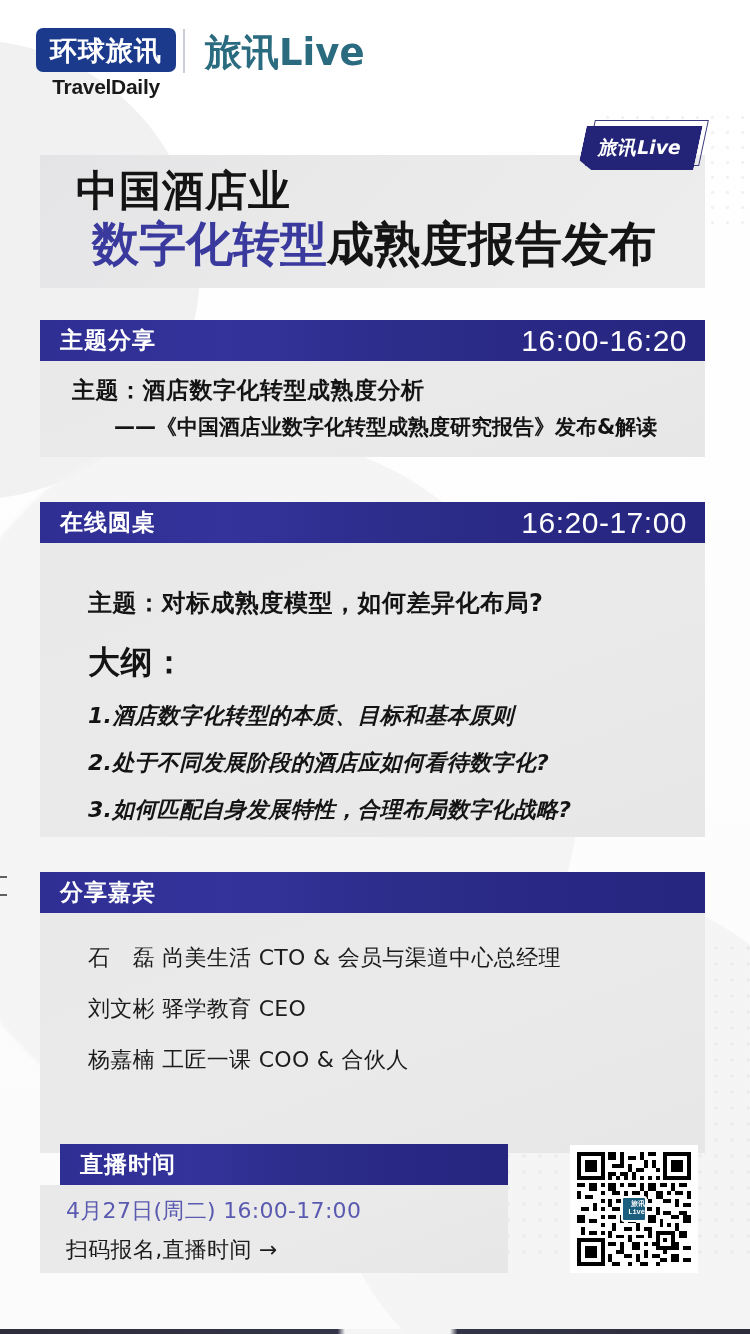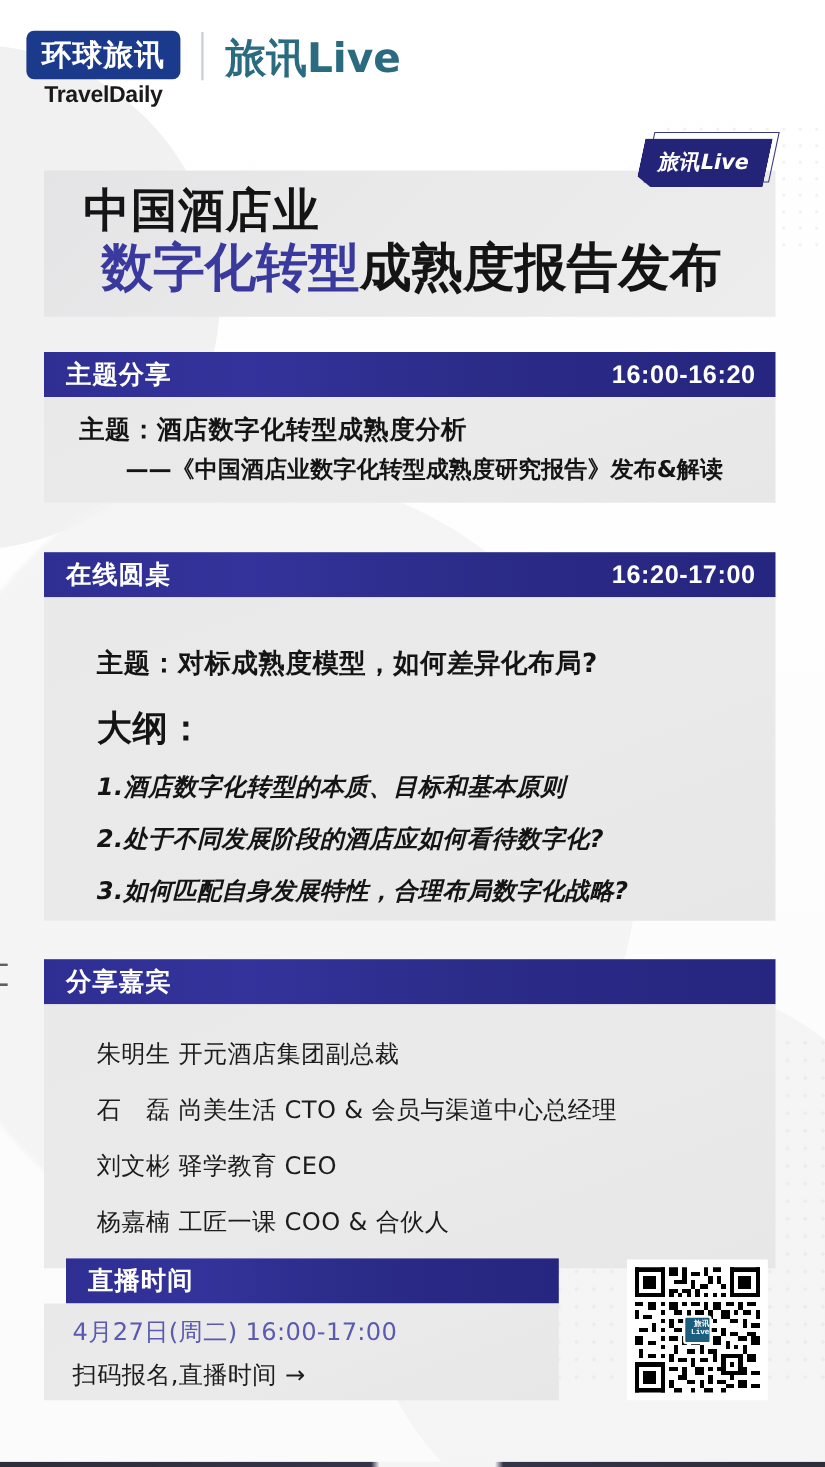--- a/index.html
+++ b/index.html
@@ -60,21 +60,21 @@
       linear-gradient(#3a3a3a 0 2px, transparent 2px),
       linear-gradient(#3a3a3a 0 2px, transparent 2px);
     background-position: 0 8px, 0 26px;
     background-repeat:no-repeat;
     background-size:7px 42px;
     opacity:.8;
   }
 
   
   .topbar { position:absolute; left:0; top:0; width:750px; height:108px; }
-  .logo-wrap { position:absolute; left:24px; top:28px; width:140px; }
+  .logo-wrap { position:absolute; left:36px; top:28px; width:140px; }
   .logo-badge {
     width:140px; height:44px;
     background:#1b3a8c;
     border-radius:7px;
     display:flex; align-items:center; justify-content:center;
   }
   .logo-badge span {
     color:#ffffff; font-size:27px; font-weight:bold;
     letter-spacing:1px; line-height:1;
     font-family:"DejaVu Sans",sans-serif;
@@ -149,21 +149,21 @@
     height:41px;
     background:linear-gradient(90deg,#2e2e93 0%,#33339b 28%,#2b2b88 60%,#262680 100%);
     display:flex; align-items:center; justify-content:space-between;
     padding:0 18px 0 20px;
   }
   .sec-head .label {
     color:#ffffff; font-size:23px; font-weight:bold; letter-spacing:1px;
     font-family:"DejaVu Sans",sans-serif;
   }
   .sec-head .time {
-    color:#ffffff; font-size:23px; font-weight:bold; letter-spacing:0.5px;
+    color:#ffffff; font-size:30px; font-weight:normal; letter-spacing:0.5px;
     font-family:"Liberation Sans",sans-serif;
   }
   .sec-body {
     background:linear-gradient(160deg,#e9e9e9 0%,#eaeaea 50%,#e7e7e7 100%);
   }
 
   
   #sec1 { top:320px; }
   #sec1 .sec-body { height:96px; position:relative; }
   .s1-line1 {
@@ -296,21 +296,20 @@
     <div class="s2-item">2.处于不同发展阶段的酒店应如何看待数字化?</div>
     <div class="s2-item">3.如何匹配自身发展特性，合理布局数字化战略?</div>
   </div>
 </div>
 
 <div class="section" id="sec3">
   <div class="sec-head">
     <div class="label">分享嘉宾</div>
   </div>
   <div class="sec-body">
-    <div class="s3-item">朱明生 开元酒店集团副总裁</div>
     <div class="s3-item">石　磊 尚美生活 CTO &amp; 会员与渠道中心总经理</div>
     <div class="s3-item">刘文彬 驿学教育 CEO</div>
     <div class="s3-item">杨嘉楠 工匠一课 COO &amp; 合伙人</div>
   </div>
 </div>
 
 <div class="section" id="sec4">
   <div class="sec-head">
     <div class="label">直播时间</div>
   </div>

